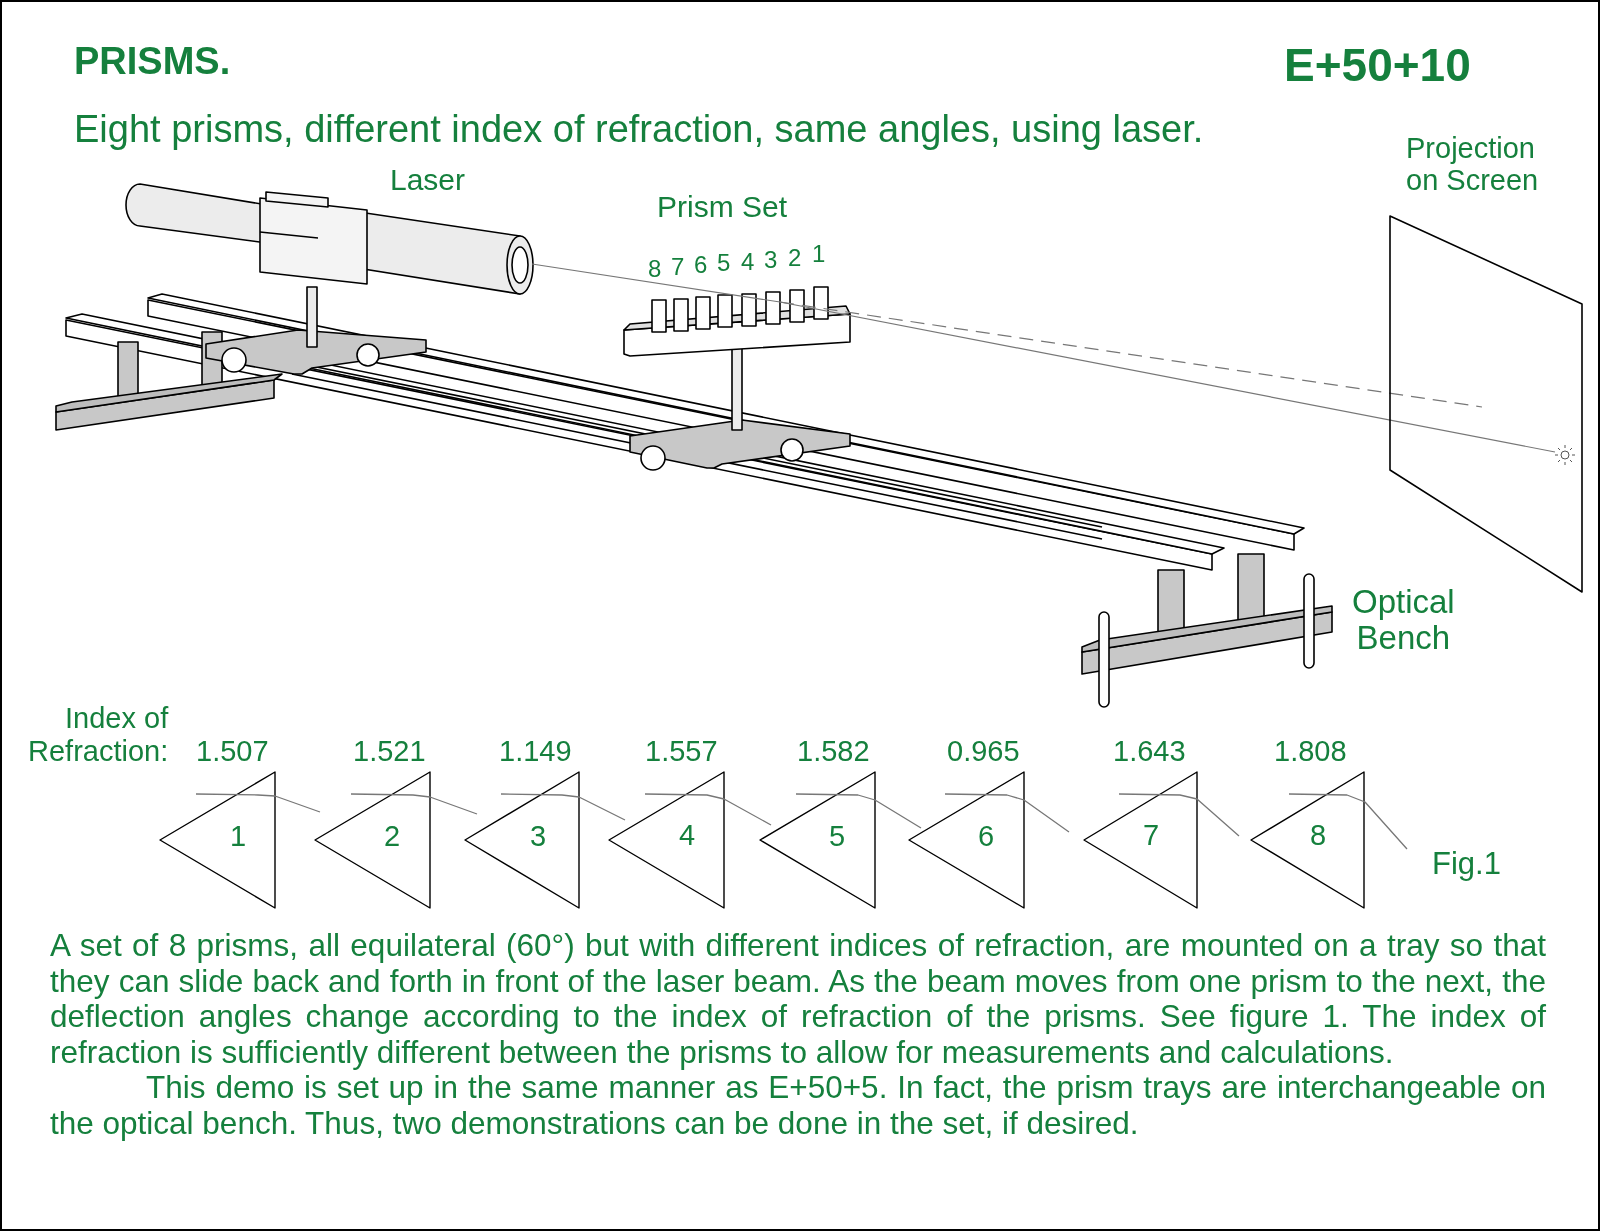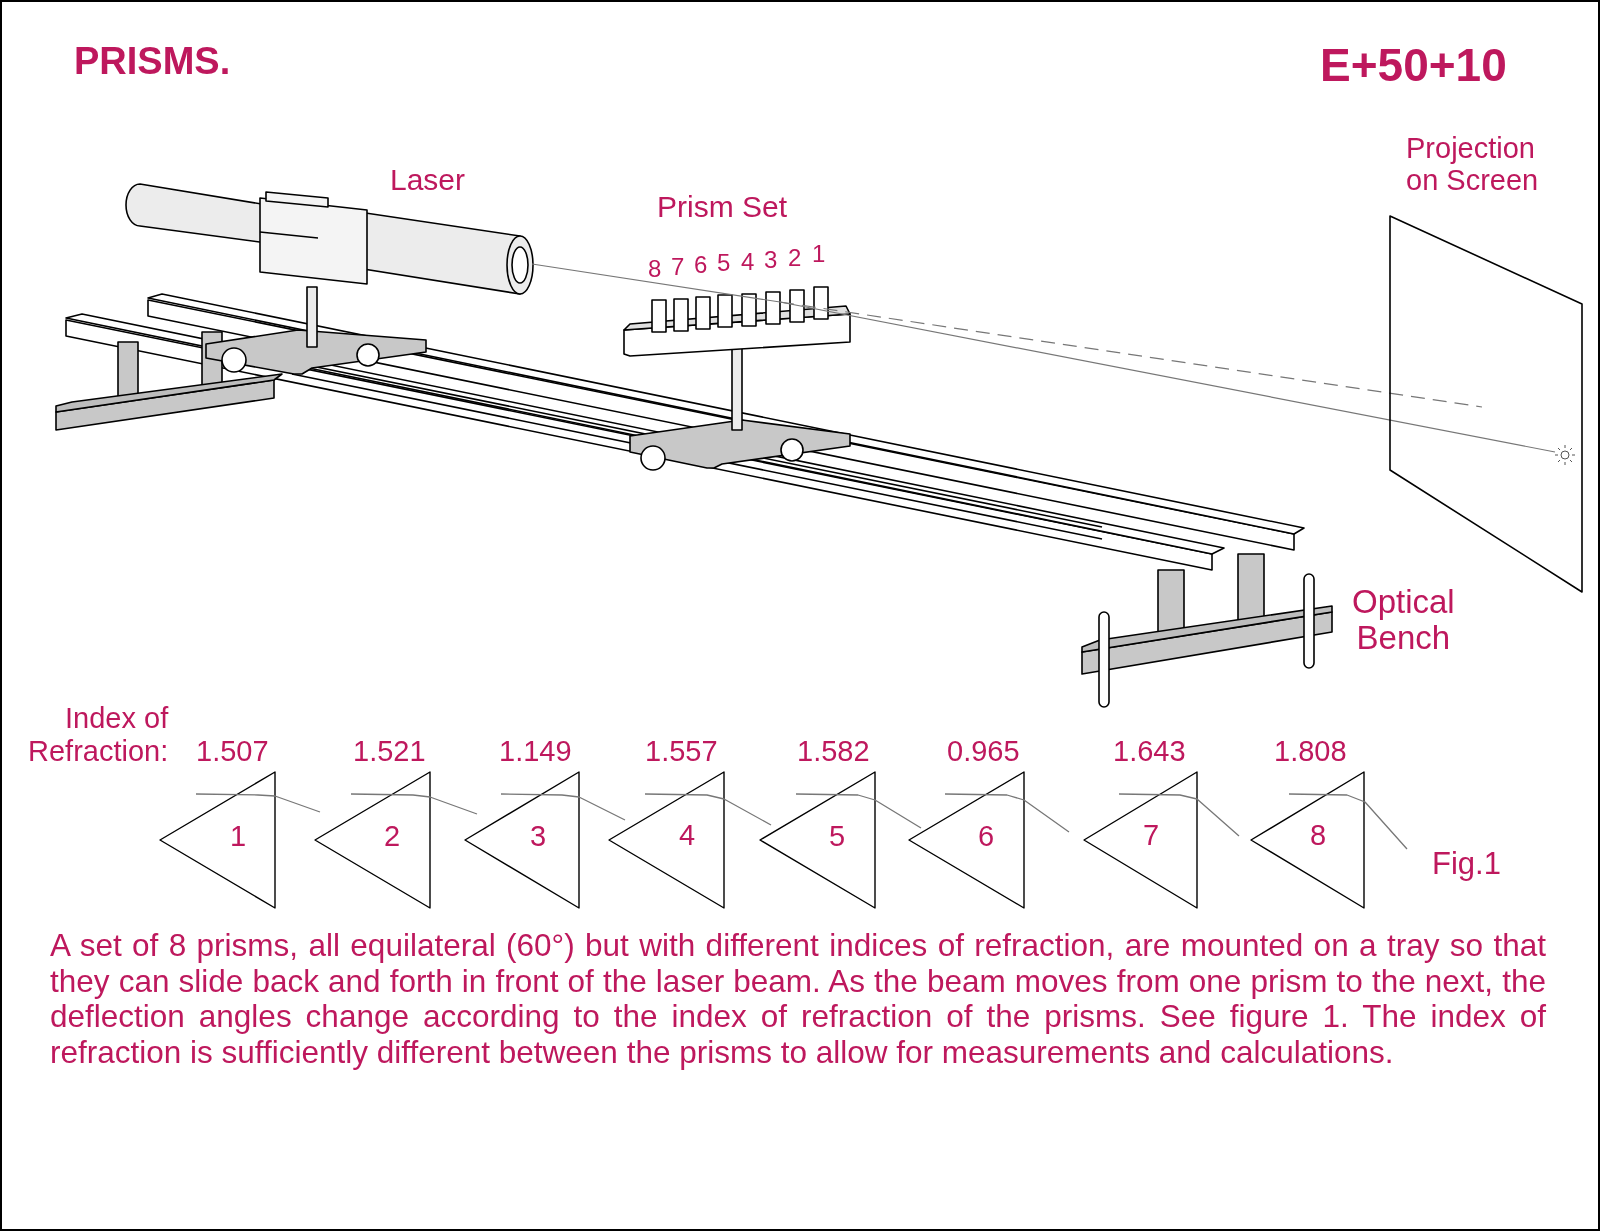--- a/index.html
+++ b/index.html
@@ -1,24 +1,24 @@
 <!DOCTYPE html>
 <html><head>
   <meta charset="utf-8">
   <style>
     html, body { margin: 0; padding: 0; background: #ffffff; }
     body { width: 1600px; height: 1231px; position: relative; overflow: hidden; }
     .page {
       position: absolute; left: 0; top: 0; width: 1596px; height: 1227px;
       border: 2px solid #000; background: #fff;
-      font-family: "Liberation Sans", sans-serif; color: #be185d;
+      font-family: "Liberation Sans", sans-serif; color: #15803d;
     }
     .abs { position: absolute; white-space: nowrap; }
     .title { left: 72px; top: 38px; font-size: 38px; font-weight: bold; }
-    .code { left: 1282px; top: 36px; font-size: 46px; font-weight: bold; margin-left: 36px; }
+    .code { left: 1282px; top: 36px; font-size: 46px; font-weight: bold; }
     .subtitle { left: 72px; top: 106px; font-size: 38px; }
     .lbl { font-size: 30px; line-height: 32px; text-align: center; }
     .laser-lbl { left: 388px; top: 162px; }
     .prism-lbl { left: 655px; top: 189px; }
     .proj-lbl { left: 1404px; top: 130px; font-size: 29px; line-height: 32px; }
     .bench-lbl { left: 1350px; top: 582px; font-size: 33px; line-height: 36px; }
     .index-lbl { left: 26px; top: 700px; font-size: 29px; line-height: 33px; text-align: right; }
     .idx { top: 733px; font-size: 29px; }
     .fig-lbl { left: 1430px; top: 844px; font-size: 31px; }
     .tray-num { font-size: 24px; }
@@ -31,20 +31,21 @@
     .body-text p { margin: 0; }
     .body-text p.indent { text-indent: 96px; }
   </style>
 </head>
 <body>
 
 <div class="page">
 
   <div class="abs title">PRISMS.</div>
   <div class="abs code">E+50+10</div>
+  <div class="abs subtitle">Eight prisms, different index of refraction, same angles, using laser.</div>
 
   <svg class="drawing" width="1600" height="1231" viewBox="0 0 1600 1231">
     <g stroke="#000" stroke-width="1.6" fill="#fff" stroke-linejoin="round">
 
       <g>
         <polygon points="146,298 1292,532 1292,548 146,314" fill="#fff"></polygon>
         <polygon points="146,296 160,292 1302,526 1292,532" fill="#fff"></polygon>
         <polygon points="64,318 1210,552 1210,568 64,334" fill="#fff"></polygon>
         <polygon points="64,316 80,312 1222,546 1210,552" fill="#fff"></polygon>
         <line x1="290" y1="360" x2="1100" y2="525"></line>
@@ -203,15 +204,16 @@
   <div class="abs idx" style="left:677px; top:817px;">4</div>
   <div class="abs idx" style="left:827px; top:818px;">5</div>
   <div class="abs idx" style="left:976px; top:818px;">6</div>
   <div class="abs idx" style="left:1141px; top:817px;">7</div>
   <div class="abs idx" style="left:1308px; top:817px;">8</div>
 
   <div class="abs fig-lbl">Fig.1</div>
 
   <div class="body-text">
     <p>A set of 8 prisms, all equilateral (60°) but with different indices of refraction, are mounted on a tray so that they can slide back and forth in front of the laser beam. As the beam moves from one prism to the next, the deflection angles change according to the index of refraction of the prisms. See figure 1. The index of refraction is sufficiently different between the prisms to allow for measurements and calculations.</p>
+    <p class="indent">This demo is set up in the same manner as E+50+5. In fact, the prism trays are interchangeable on the optical bench. Thus, two demonstrations can be done in the set, if desired.</p>
   </div>
 
 </div>
 
 </body></html>

